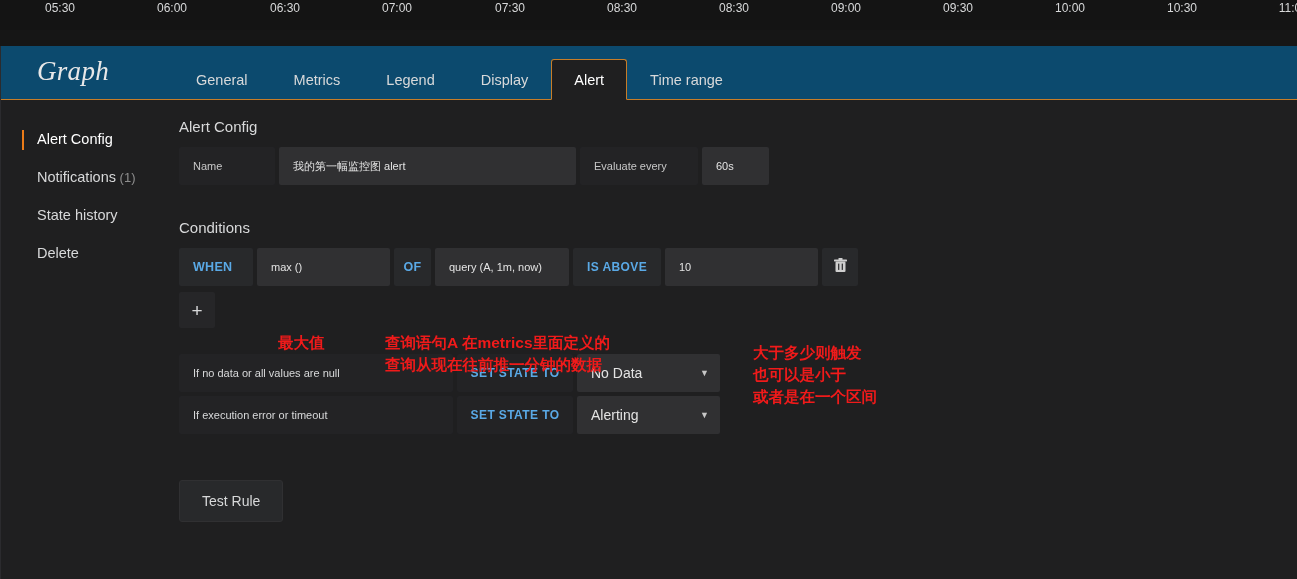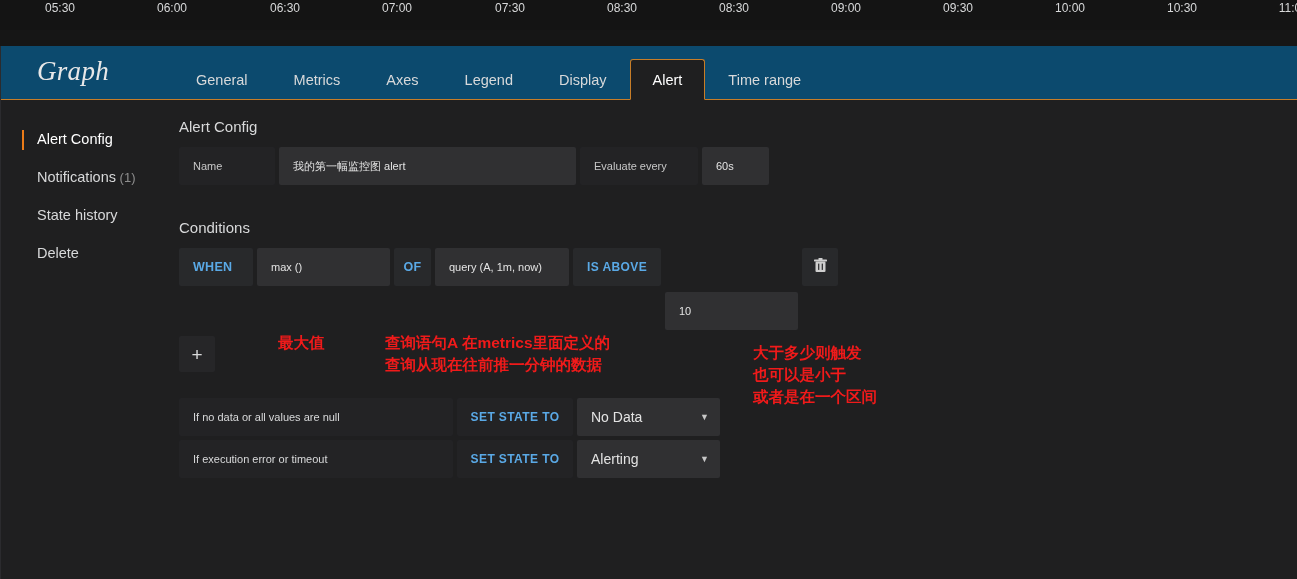--- a/index.html
+++ b/index.html
@@ -106,21 +106,21 @@
   .name-label { width: 96px; }
   .name-input { width: 297px; }
   .eval-label { width: 118px; }
   .eval-input { width: 67px; }
 
   .cond-when { width: 74px; }
   .cond-fn { width: 133px; }
   .cond-of { width: 37px; text-align: center; padding: 0; }
   .cond-query { width: 134px; }
   .cond-above { width: 88px; }
-  .cond-value { width: 133px; margin-top: 44px; }
+  .cond-value { width: 153px; }
 
   .trashbtn {
     width: 36px; height: 38px;
     background: #28292b; border-radius: 2px;
     display: flex; align-items: center; justify-content: center;
     cursor: pointer;
   }
   .addbtn {
     margin-top: 6px;
     width: 36px; height: 36px;
@@ -178,21 +178,20 @@
       <div class="tick" style="left: 1290px;">11:0</div>
     </div>
 
   <div class="editor">
 
     <div class="tabbar">
       <div class="graphtitle">Graph</div>
       <div class="tabs" id="tabs">
           <div class="tab">General</div>
           <div class="tab">Metrics</div>
-          <div class="tab">Axes</div>
           <div class="tab">Legend</div>
           <div class="tab">Display</div>
           <div class="tab active">Alert</div>
           <div class="tab">Time range</div>
         </div>
     </div>
 
     <div class="panelbody">
 
       <div class="sidebar" id="sidebar">
@@ -249,20 +248,21 @@
             <div class="hrow">
               <div class="seg h-text">If execution error or timeout</div>
               <div class="seg op2 h-op">SET STATE TO</div>
               <div class="h-sel">
                 <span>Alerting</span>
                 <span class="caret">▼</span>
               </div>
             </div>
           </div>
 
+        <div class="testbtn">Test Rule</div>
 
       </div>
     </div>
 
     <div id="annos">
         <div class="anno" style="left: 277px; top: 286px; color: rgb(240, 26, 26);">最大值</div>
         <div class="anno" style="left: 384px; top: 286px; color: rgb(240, 26, 26);">查询语句A 在metrics里面定义的
 查询从现在往前推一分钟的数据</div>
         <div class="anno" style="left: 752px; top: 296px; color: rgb(240, 26, 26);">大于多少则触发
 也可以是小于

